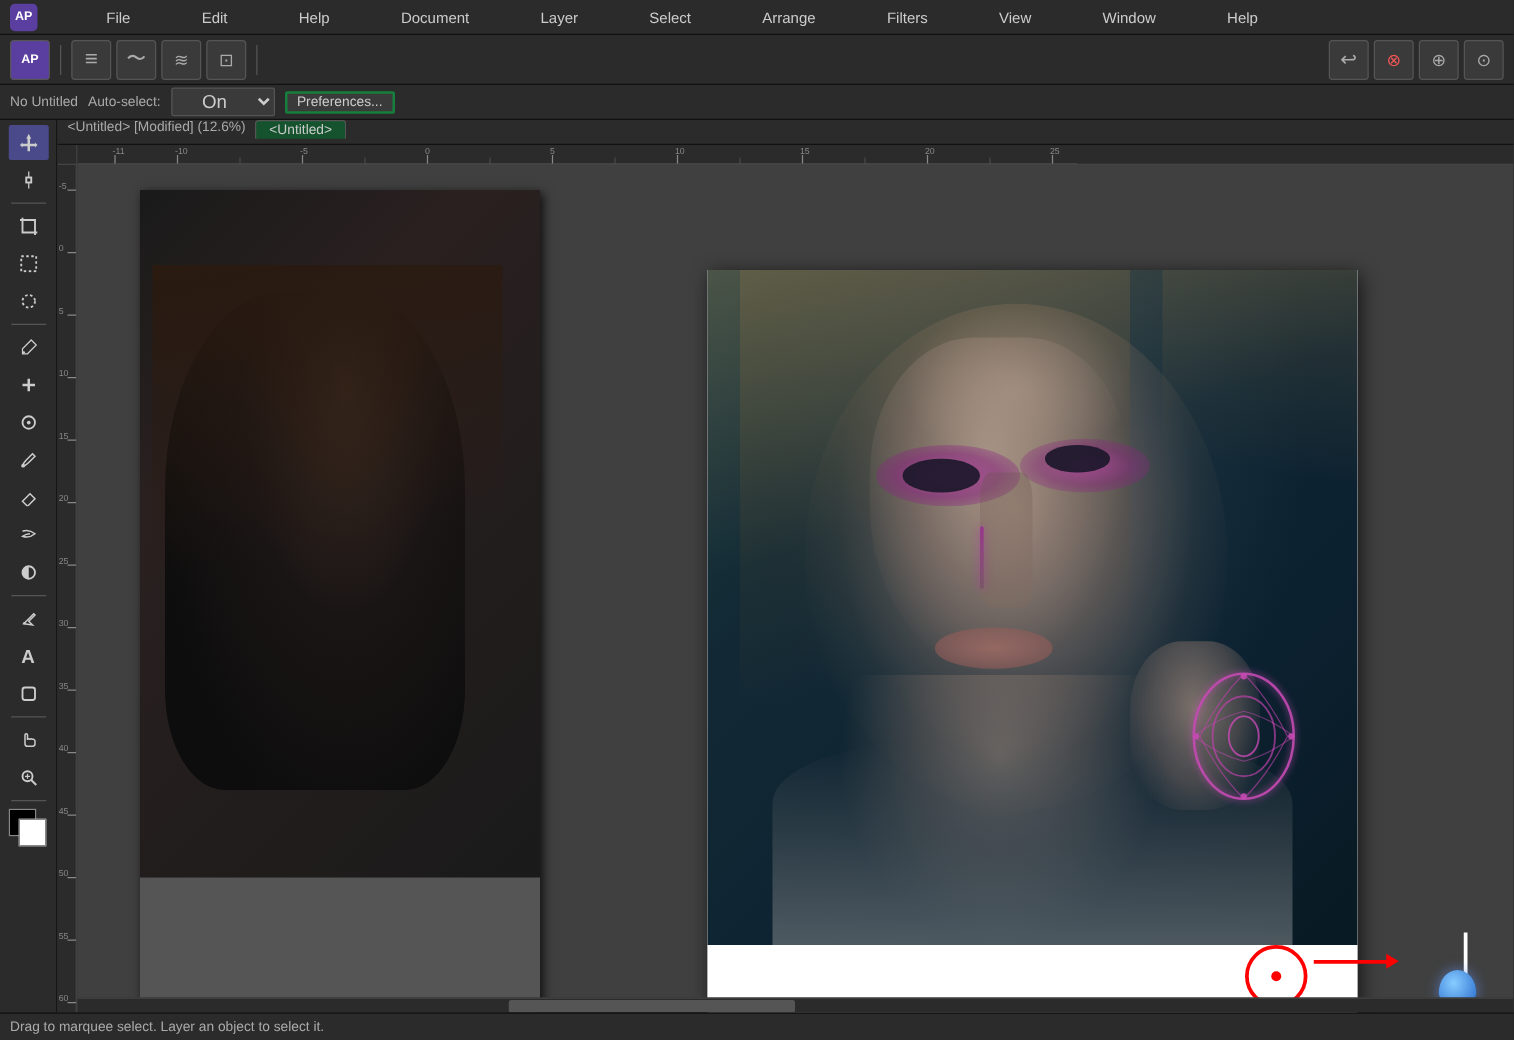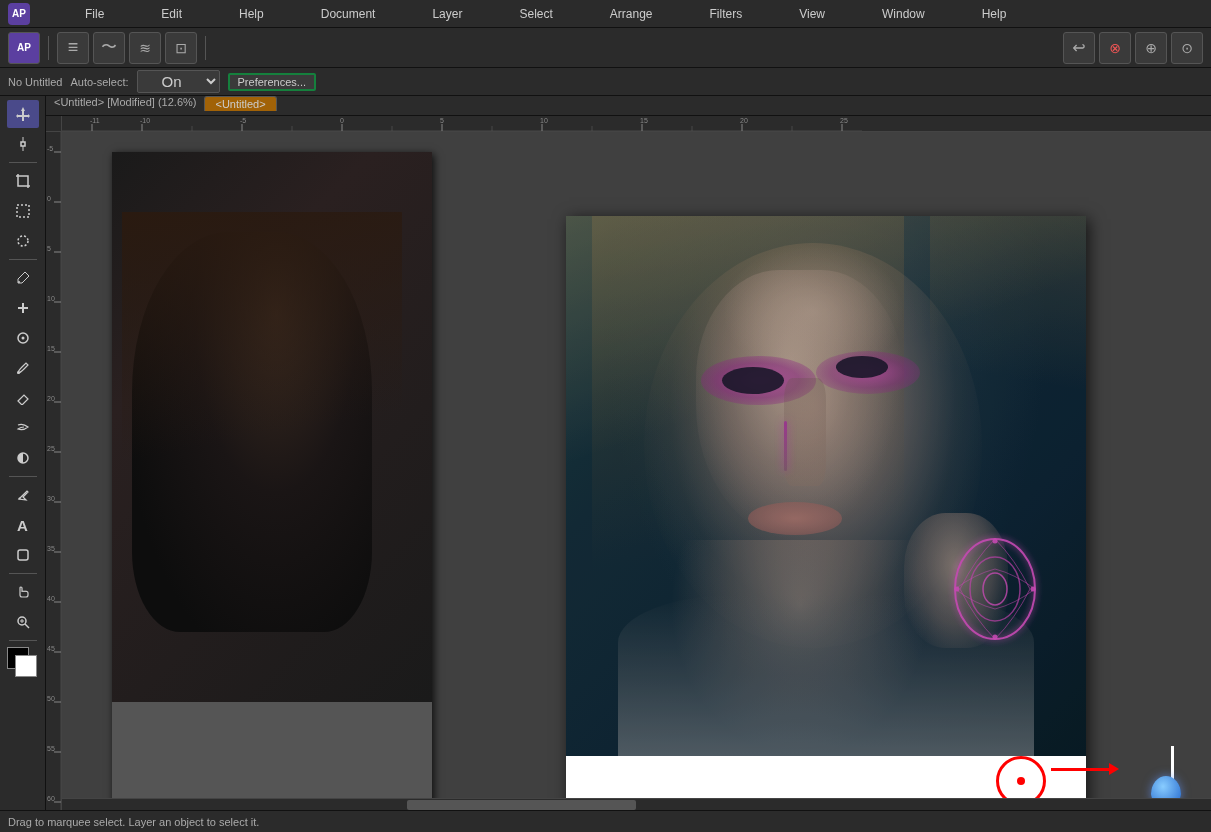--- a/index.html
+++ b/index.html
@@ -170,21 +170,21 @@
       height: 20px;
       background: #2b2b2b;
       display: flex;
       align-items: flex-start;
       padding: 0 8px;
       font-size: 11px;
       color: #bbb;
       border-bottom: 1px solid #111;
     }
     .doc-tab-item {
-      background: #a16207;
+      background: #14532d;
       border: 1px solid #555;
       border-bottom: none;
       padding: 1px 10px;
       border-radius: 3px 3px 0 0;
       font-size: 11px;
       color: #ccc;
       cursor: pointer;
     }
 
     

